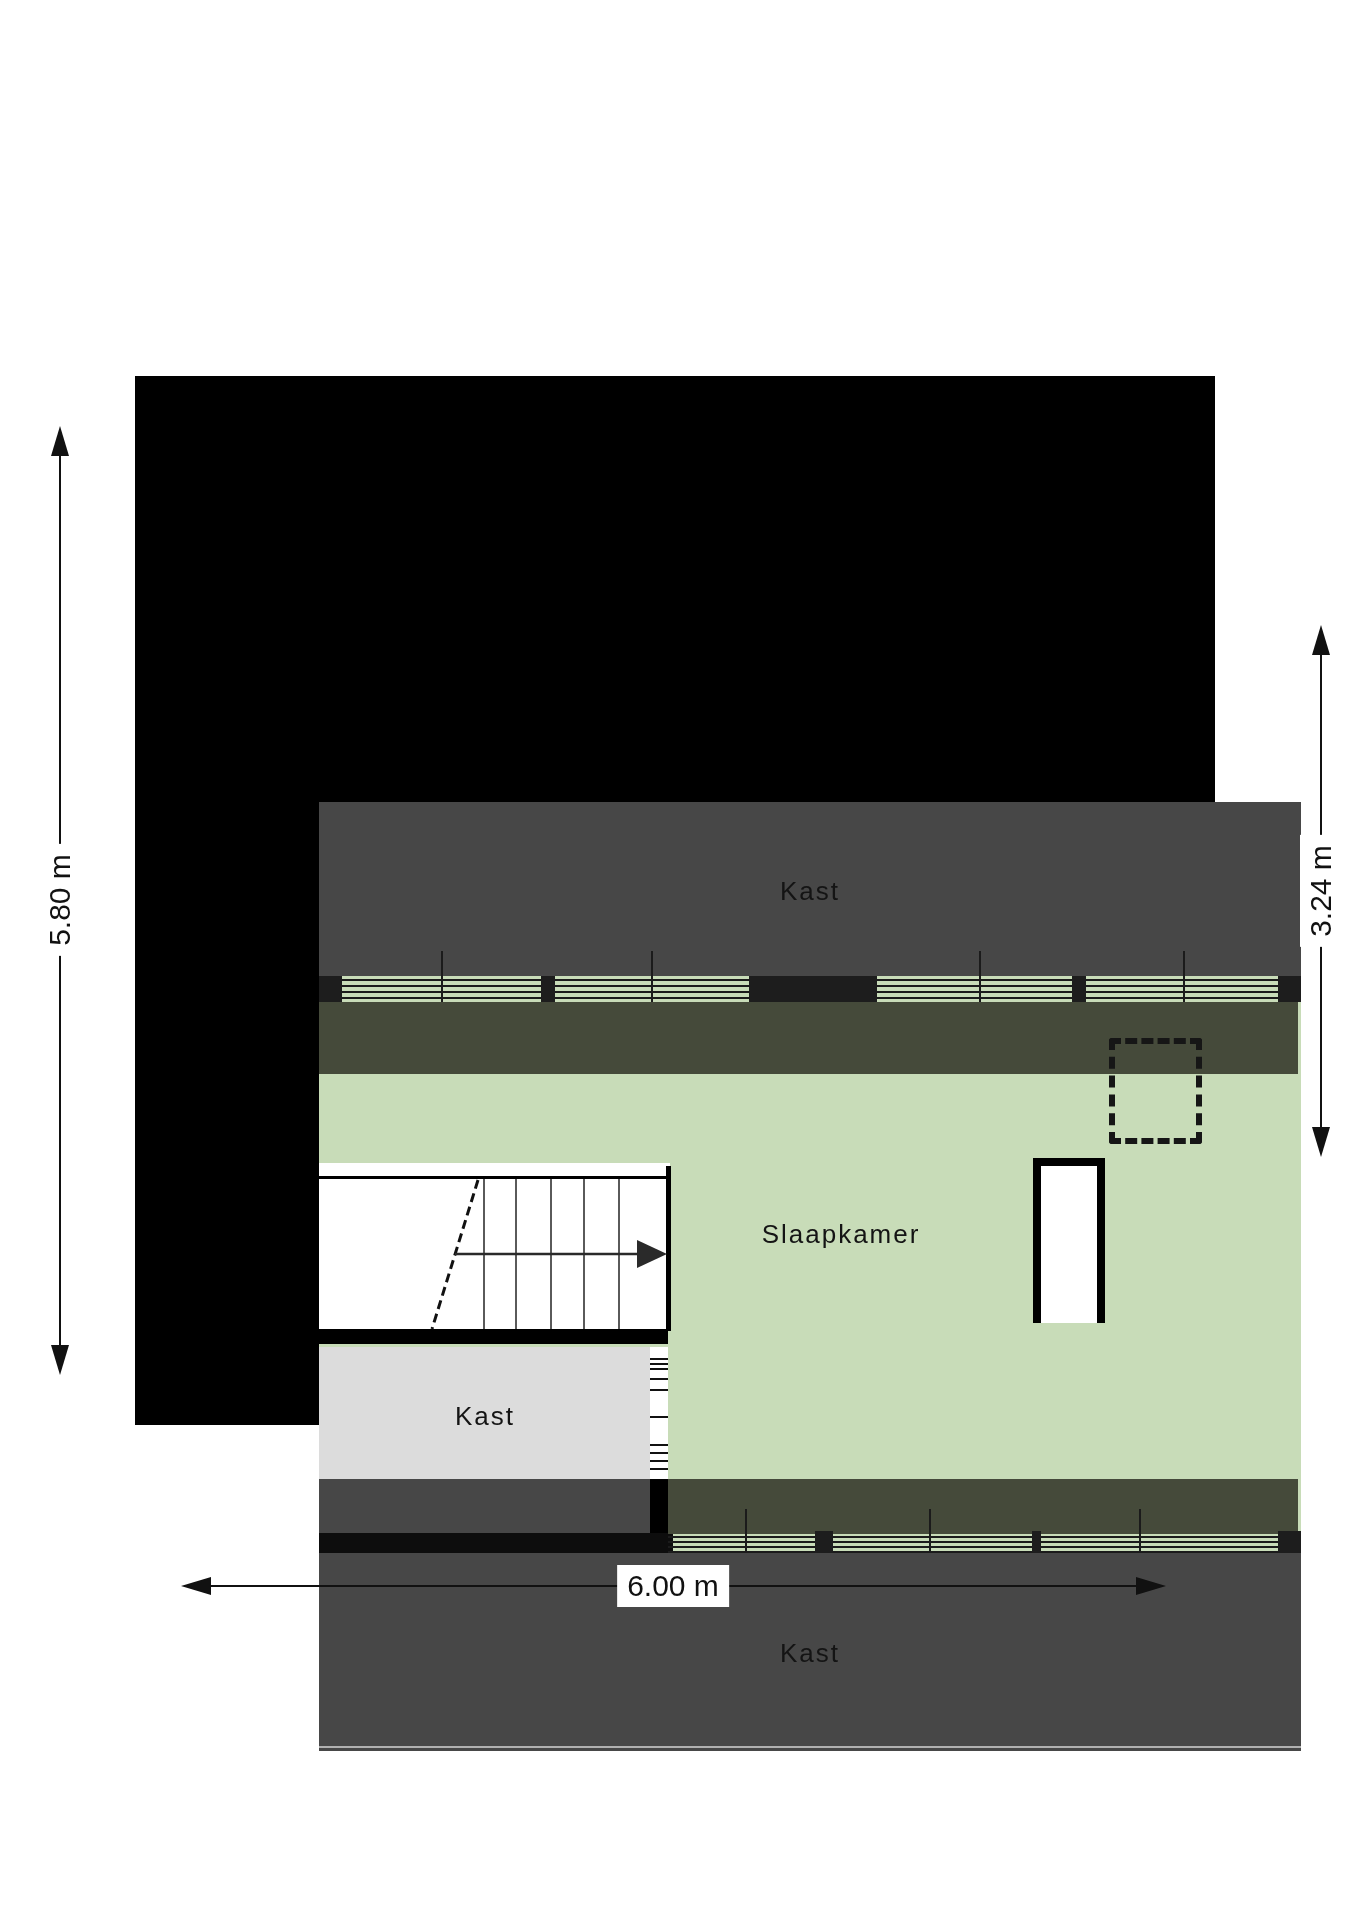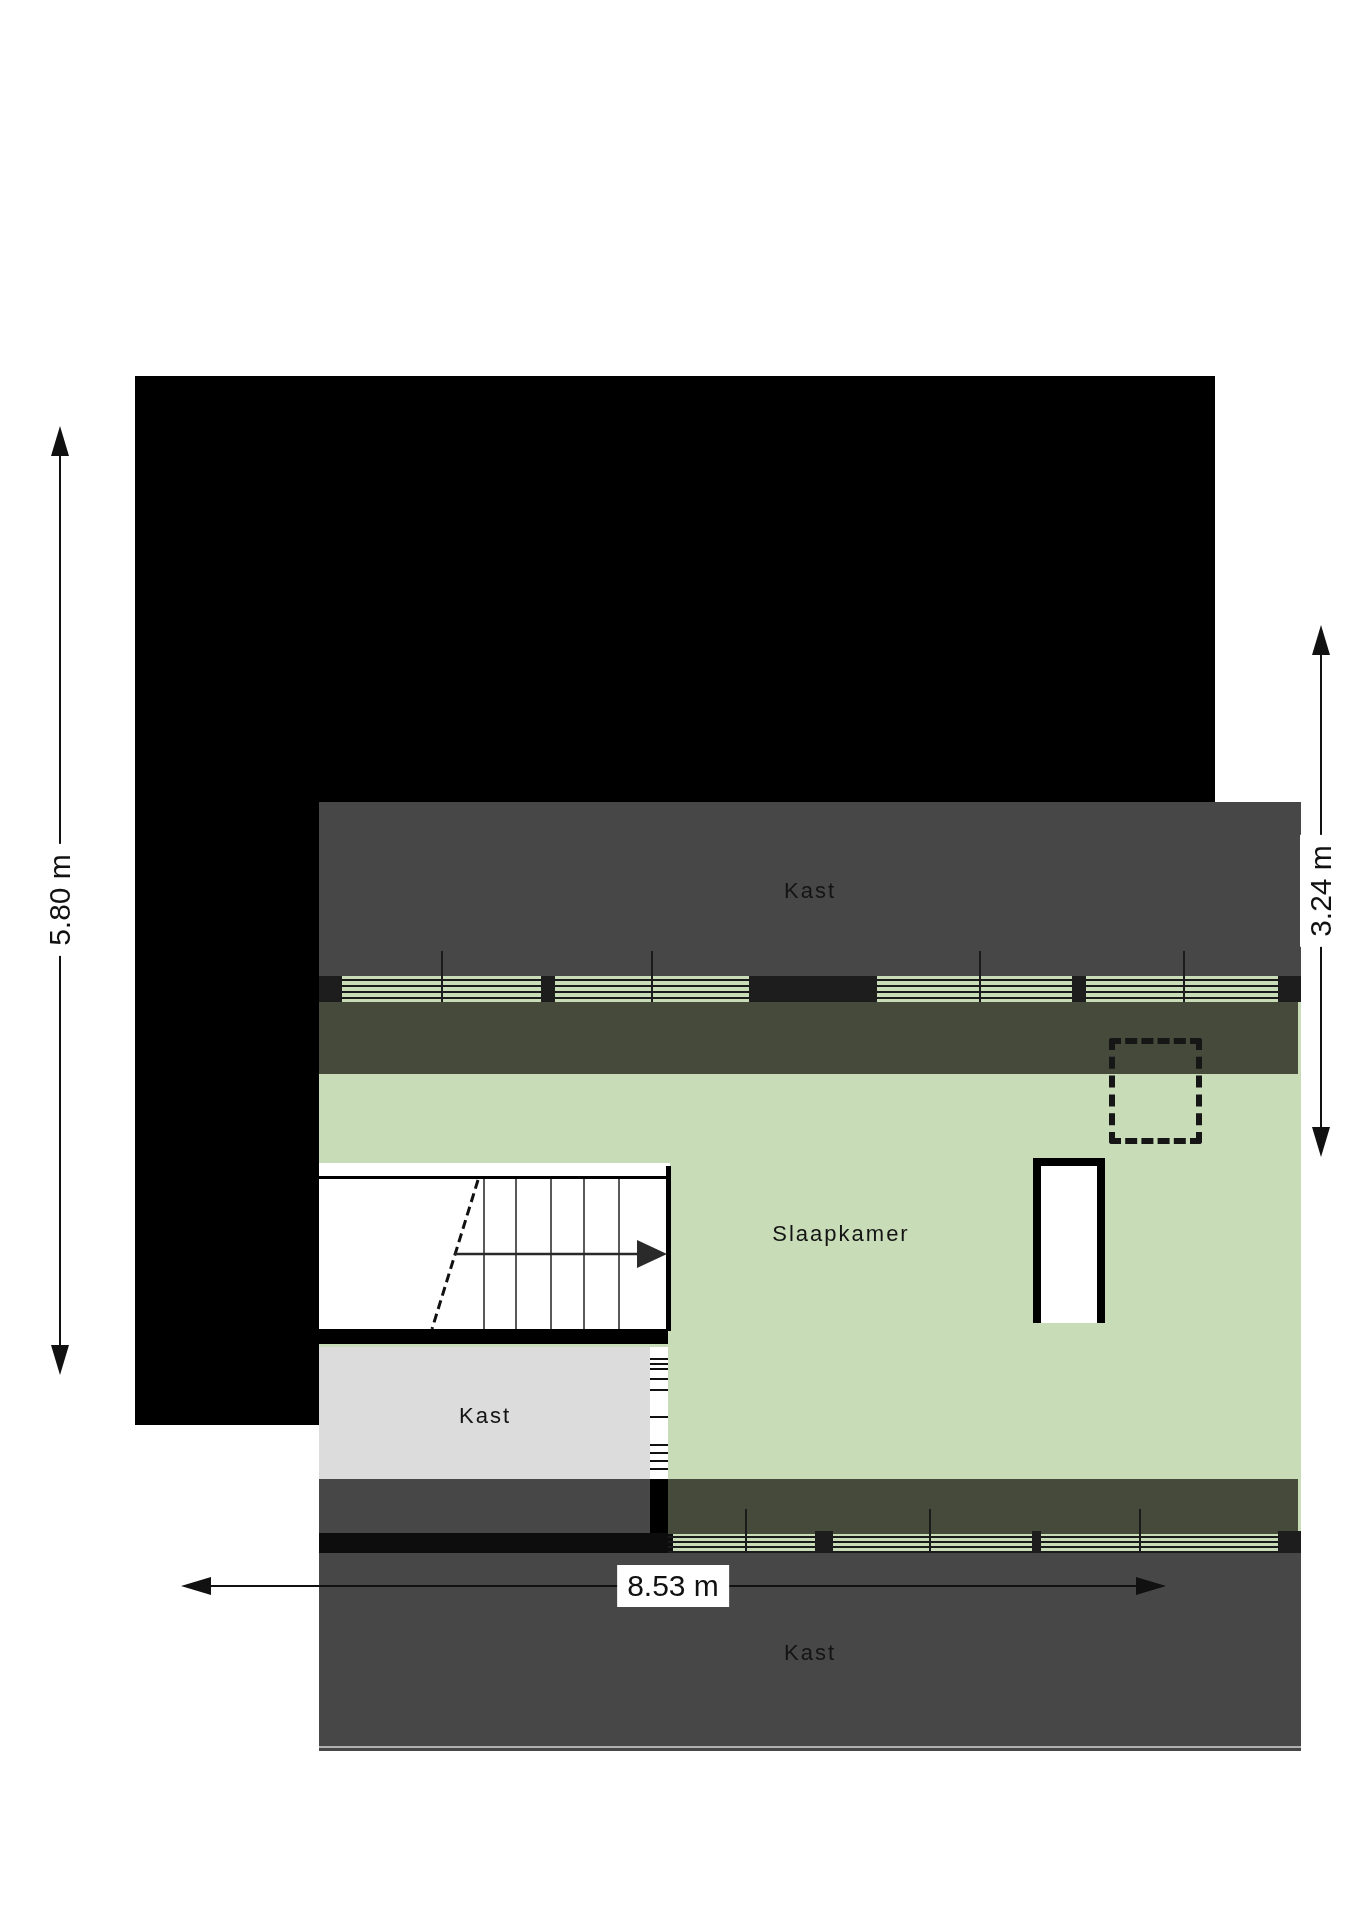--- a/index.html
+++ b/index.html
@@ -18,21 +18,21 @@
   .kast-mid{left:0;top:545px;width:331px;height:132px;background:#dcdcdc;}
   .gray-fill-left{left:0;top:677px;width:331px;height:80px;background:#474747;}
   .kast-bottom{left:0;top:751px;width:982px;height:198px;background:#474747;}
   .floor-bottom-line{left:0;top:944px;width:982px;height:2px;background:#b0b0b0;}
   
   .rail-line{height:2px;background:#1b1b1b;}
   .rail-block{background:#1d1d1d;}
   .rail-tick{width:2px;background:#1b1b1b;}
   
   .room-label{
-    font-size:22px;letter-spacing:2px;color:#141414;white-space:nowrap;
+    font-size:26px;letter-spacing:2px;color:#141414;white-space:nowrap;
     transform:translate(-50%,-50%);
   }
   
   .stair-strip{left:0;top:361px;width:351px;height:13px;background:#ffffff;}
   .stair-topline{left:0;top:374px;width:351px;height:3px;background:#000000;}
   .stair-box{left:0;top:377px;width:347px;height:150px;background:#ffffff;}
   .stair-rightwall{left:347px;top:364px;width:5px;height:165px;background:#000000;}
   .stair-bottomwall{left:0;top:527px;width:349px;height:15px;background:#000000;}
   .tread{position:absolute;top:0;width:1.5px;height:150px;background:#5a5a5a;}
   .stair-svg{left:0;top:0;width:982px;height:949px;pointer-events:none;}
@@ -178,16 +178,16 @@
     <div class="abs dim-line-v" style="left:1320px;top:631px;height:521px;"></div>
     <div class="abs arrow arrow-up" style="left:1312px;top:625px;"></div>
     <div class="abs arrow arrow-down" style="left:1312px;top:1127px;"></div>
     <div class="abs dim-label dim-label-v" style="left:1321px;top:891px;">3.24 m</div>
   </div>
 
   <div>
     <div class="abs dim-line-h" style="left:187px;top:1585px;width:972px;"></div>
     <div class="abs arrow arrow-left" style="left:181px;top:1577px;"></div>
     <div class="abs arrow arrow-right" style="left:1136px;top:1577px;"></div>
-    <div class="abs dim-label dim-label-h" style="left:673px;top:1586px;">8.53 m</div>
+    <div class="abs dim-label dim-label-h" style="left:673px;top:1586px;">6.00 m</div>
   </div>
 
 </div>
 
 </body></html>

